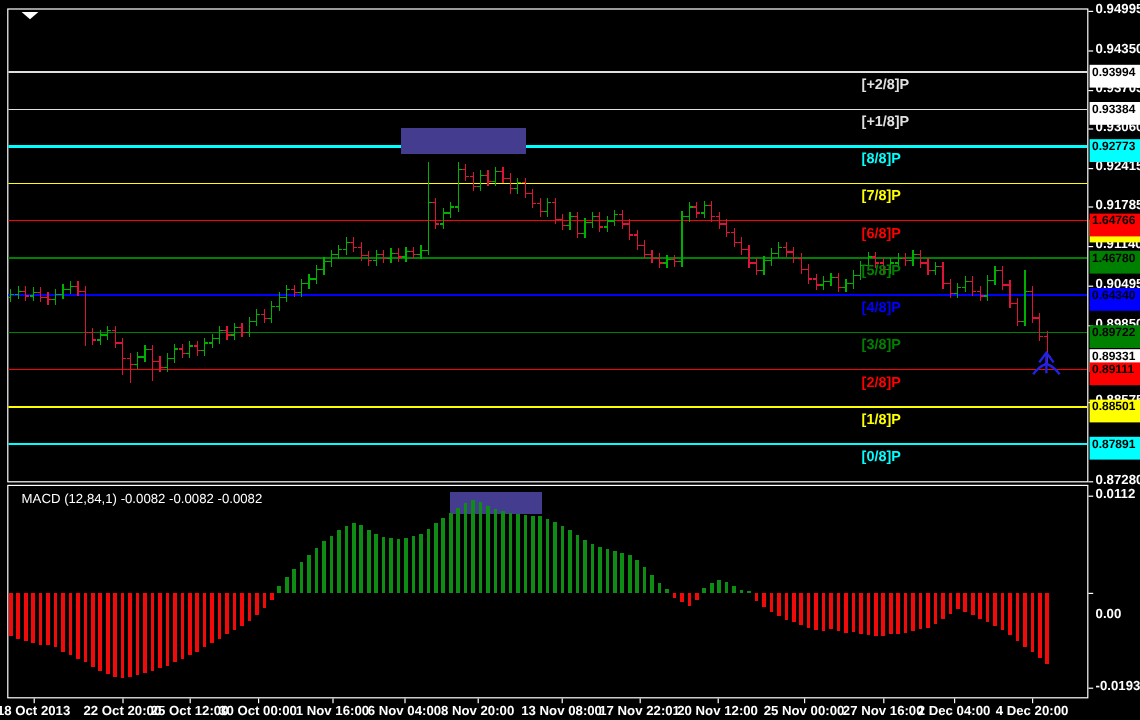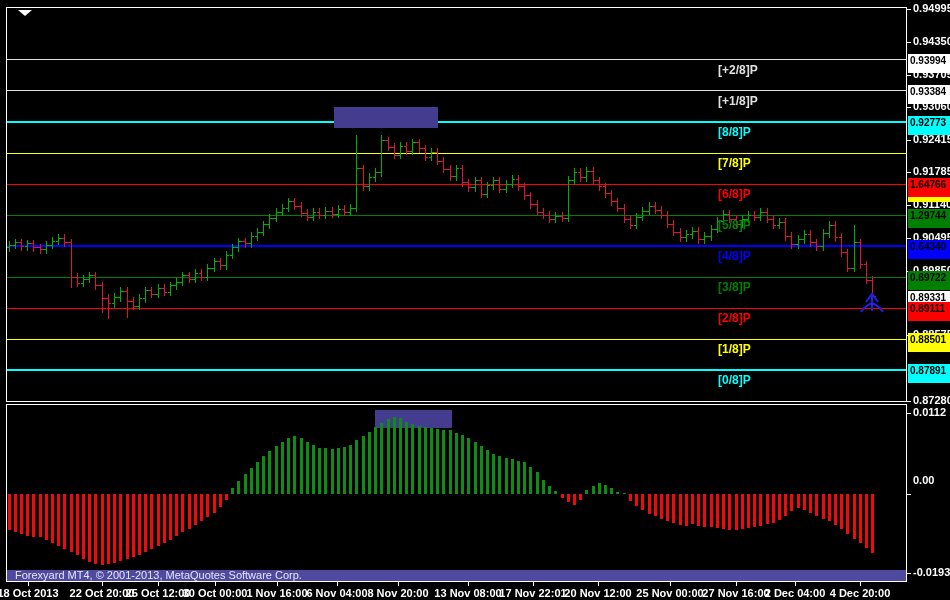--- a/index.html
+++ b/index.html
@@ -898,21 +898,21 @@
         <rect x="814.5340000000001" y="89" width="3" height="24.588799999999992" fill="#f00a0a"></rect>
         <rect x="820.748" y="89" width="3" height="27.4816" fill="#f00a0a"></rect>
         <rect x="826.9620000000001" y="89" width="3" height="31.0976" fill="#f00a0a"></rect>
         <rect x="833.176" y="89" width="3" height="35.436800000000005" fill="#f00a0a"></rect>
         <rect x="839.3900000000001" y="89" width="3" height="40.4992" fill="#f00a0a"></rect>
         <rect x="845.604" y="89" width="3" height="44.83840000000001" fill="#f00a0a"></rect>
         <rect x="851.8180000000001" y="89" width="3" height="49.177599999999984" fill="#f00a0a"></rect>
         <rect x="858.032" y="89" width="3" height="54.24000000000001" fill="#f00a0a"></rect>
         <rect x="864.2460000000001" y="89" width="3" height="59.302400000000006" fill="#f00a0a"></rect>
       </svg>
-    <div id="copyright" style="background: rgb(79, 74, 159);">Forexyard MT4, © 2001-2013, MetaQuotes Software Corp.</div>
+    <div id="macd-label">MACD (12,84,1) -0.0082 -0.0082 -0.0082</div>
   </div>
   <div id="price-axis">
       <div class="pdash" style="top: 9.07796px;"></div>
       <div class="ptick" style="top: 2.07796px;">0.94995</div>
       <div class="pdash" style="top: 41.8569px;"></div>
       <div class="ptick" style="top: 34.8569px;">0.94350</div>
       <div class="pdash" style="top: 74.6358px;"></div>
       <div class="ptick" style="top: 67.6358px;">0.93705</div>
       <div class="pdash" style="top: 107.415px;"></div>
       <div class="ptick" style="top: 100.415px;">0.93060</div>
@@ -926,29 +926,29 @@
       <div class="ptick" style="top: 230.768px;">0.90495</div>
       <div class="pdash" style="top: 270.547px;"></div>
       <div class="ptick" style="top: 263.547px;">0.89850</div>
       <div class="pdash" style="top: 335.342px;"></div>
       <div class="ptick" style="top: 328.342px;">0.88575</div>
       <div class="pdash" style="top: 401.154px;"></div>
       <div class="ptick" style="top: 394.154px;">0.87280</div>
       <div class="pdash" style="top: 413.002px;"></div>
       <div class="ptick" style="top: 406.002px;">0.0112</div>
       <div class="pdash" style="top: 494px;"></div>
-      <div class="ptick" style="top: 474px;">0.00</div>
+      <div class="ptick" style="top: 506px;">0.00</div>
       <div class="pdash" style="top: 572.829px;"></div>
       <div class="ptick" style="top: 565.829px;">-0.0193</div>
       <div class="badge" style="top: 53.9488px; background: rgb(255, 255, 255);">0.93994</div>
       <div class="badge" style="top: 84.949px; background: rgb(255, 255, 255);">0.93384</div>
       <div class="badge" style="top: 116px; background: rgb(0, 255, 255);">0.92773</div>
       <div class="badge" style="top: 147px; background: rgb(255, 255, 0); margin-top: 36px;">0.92163</div>
       <div class="badge" style="top: 178px; background: rgb(255, 0, 0);">1.64766</div>
-      <div class="badge" style="top: 209.051px; background: rgb(0, 128, 0);">1.29744</div>
+      <div class="badge" style="top: 209.051px; background: rgb(0, 128, 0);">1.46780</div>
       <div class="badge" style="top: 240.052px; background: rgb(0, 0, 255);">0.64340</div>
       <div class="badge" style="top: 271.052px; background: rgb(0, 128, 0);">0.89722</div>
       <div class="badge" style="top: 290.922px; background: rgb(255, 255, 255);">0.89331</div>
       <div class="badge" style="top: 302.103px; background: rgb(255, 0, 0);">0.89111</div>
       <div class="badge" style="top: 333.103px; background: rgb(255, 255, 0);">0.88501</div>
       <div class="badge" style="top: 364.103px; background: rgb(0, 255, 255);">0.87891</div>
     </div>
   <div id="time-axis">
       <div class="tdash" style="left: 28px;"></div>
       <div class="ttick" style="left: 28px;">18 Oct 2013</div>

